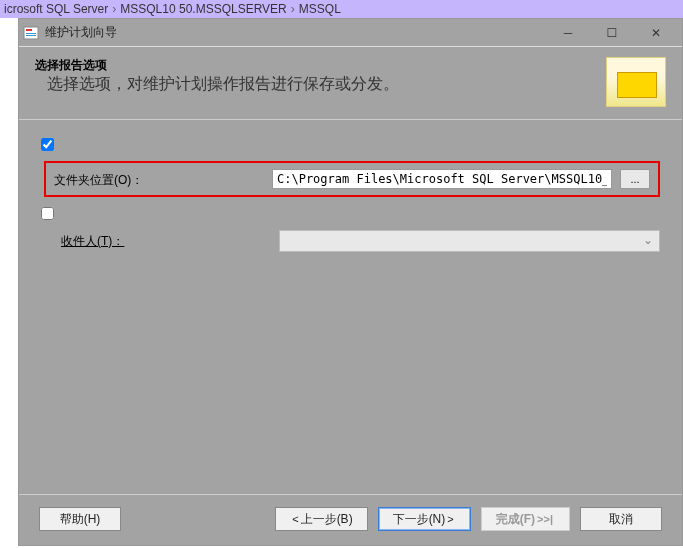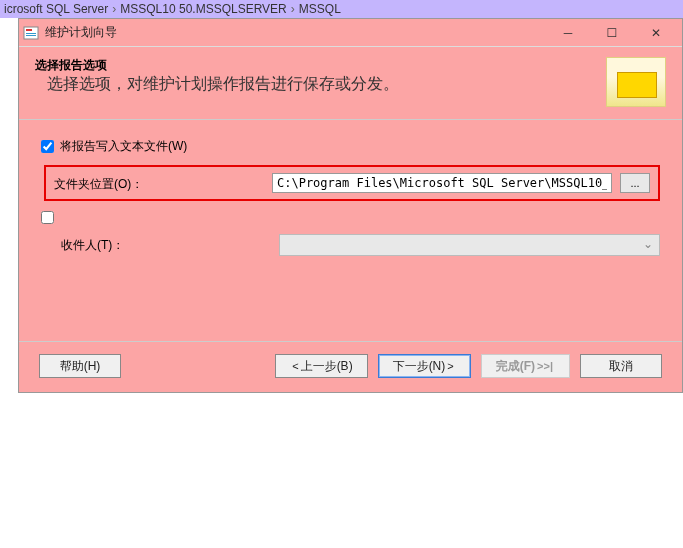--- a/index.html
+++ b/index.html
@@ -1,38 +1,38 @@
 <!DOCTYPE html>
 <html><head>
 <meta charset="utf-8">
 <style>
 * { box-sizing: border-box; margin: 0; padding: 0; }
 body { font-family: "Microsoft YaHei", "Segoe UI", sans-serif; font-size: 12px; background: #fff; width: 683px; height: 548px; overflow: hidden; }
 .breadcrumb { display: flex; align-items: center; padding: 2px 4px; background: #c4b5fd; color: #333; font-size: 12px; height: 18px; }
 .breadcrumb span { margin-right: 4px; }
 .breadcrumb .chev { color: #666; }
-.window { border: 1px solid #999; width: 665px; margin-left: 18px; height: 375px; display: flex; flex-direction: column; background: #fca5a5; }
+.window { border: 1px solid #999; width: 665px; margin-left: 18px; height: 528px; display: flex; flex-direction: column; background: #a3a3a3; }
 .titlebar { display: flex; align-items: center; height: 28px; padding: 0 4px; border-bottom: 1px solid #ddd; }
 .titlebar .icon { width: 16px; height: 16px; margin-right: 6px; display: inline-flex; }
 .titlebar .title { flex: 1; font-size: 12px; color: #222; }
 .winbtn { width: 44px; height: 28px; display: flex; align-items: center; justify-content: center; color: #333; }
 .header { display: flex; padding: 10px 16px 12px 16px; border-bottom: 1px solid #ccc; }
 .header-text { flex: 1; }
 .header-title { font-weight: bold; font-size: 12px; color: #000; margin-bottom: 0; }
 .header-sub { font-size: 16px; color: #333; margin-left: 12px; }
 .header-img { width: 60px; height: 50px; background: linear-gradient(#fff8dc 40%, #f0e68c); border: 1px solid #e0d080; position: relative; }
 .header-img::after { content: ""; position: absolute; top: 14px; left: 10px; width: 38px; height: 24px; background: #ffd700; border: 1px solid #cc9900; }
 .content { flex: 1; padding: 18px 22px 10px 22px; }
 .check-row { display: flex; align-items: center; margin-bottom: 10px; }
 .check-row input[type="checkbox"] { width: 13px; height: 13px; margin-right: 6px; }
 .highlight-box { border: 2px solid #e60000; padding: 6px 8px; margin: 4px 0 10px 3px; display: flex; align-items: flex-end; gap: 8px; }
 .field-label { width: 210px; font-size: 12px; }
 .field-input { flex: 1; height: 20px; border: 1px solid #999; padding: 2px 4px; font-family: "SimSun", monospace; font-size: 12px; }
 .browse-btn { width: 30px; height: 20px; border: 1px solid #999; background: #e8e8e8; font-size: 11px; text-align: center; line-height: 18px; }
-.indent-row { margin-left: 20px; display: flex; align-items: center; gap: 8px; }
+.indent-row { margin-left: 20px; display: flex; align-items: center; gap: 8px; text-decoration: underline; }
 .recipient-dd { flex: 1; height: 22px; background: #e8e8e8; border: 1px solid #bbb; position: relative; }
 .recipient-dd::after { content: "⌄"; position: absolute; right: 6px; top: 2px; color: #888; font-size: 12px; }
 .footer { border-top: 1px solid #ccc; padding: 12px 20px 14px 20px; display: flex; align-items: flex-start; gap: 10px; }
 .btn { height: 24px; padding: 0 14px; border: 1px solid #888; background: #f0f0f0; font-size: 12px; color: #222; display: inline-flex; align-items: center; justify-content: center; min-width: 82px; }
 .btn.primary { border: 1px solid #3a7bd5; box-shadow: inset 0 0 0 1px #8ab4f0; }
 .btn.disabled { color: #999; border-color: #ccc; font-weight: bold; }
 .spacer { flex: 1; }
 .btn .arr { margin: 0 2px; font-size: 11px; }
 </style>
 </head>
@@ -66,21 +66,20 @@
     <div class="header-text">
       <div class="header-title">选择报告选项</div>
       <div class="header-sub">选择选项，对维护计划操作报告进行保存或分发。</div>
     </div>
     <div class="header-img"></div>
   </div>
 
   <div class="content">
     <label class="check-row">
       <input type="checkbox" checked="" style="">
-      <span>将报告写入文本文件(W)</span>
     </label>
 
     <div class="highlight-box">
       <span class="field-label">文件夹位置(O)：</span>
       <input class="field-input" type="text" value="C:\Program Files\Microsoft SQL Server\MSSQL10_50.MSS" style="">
       <div class="browse-btn">...</div>
     </div>
 
     <label class="check-row">
       <input type="checkbox" style="">

